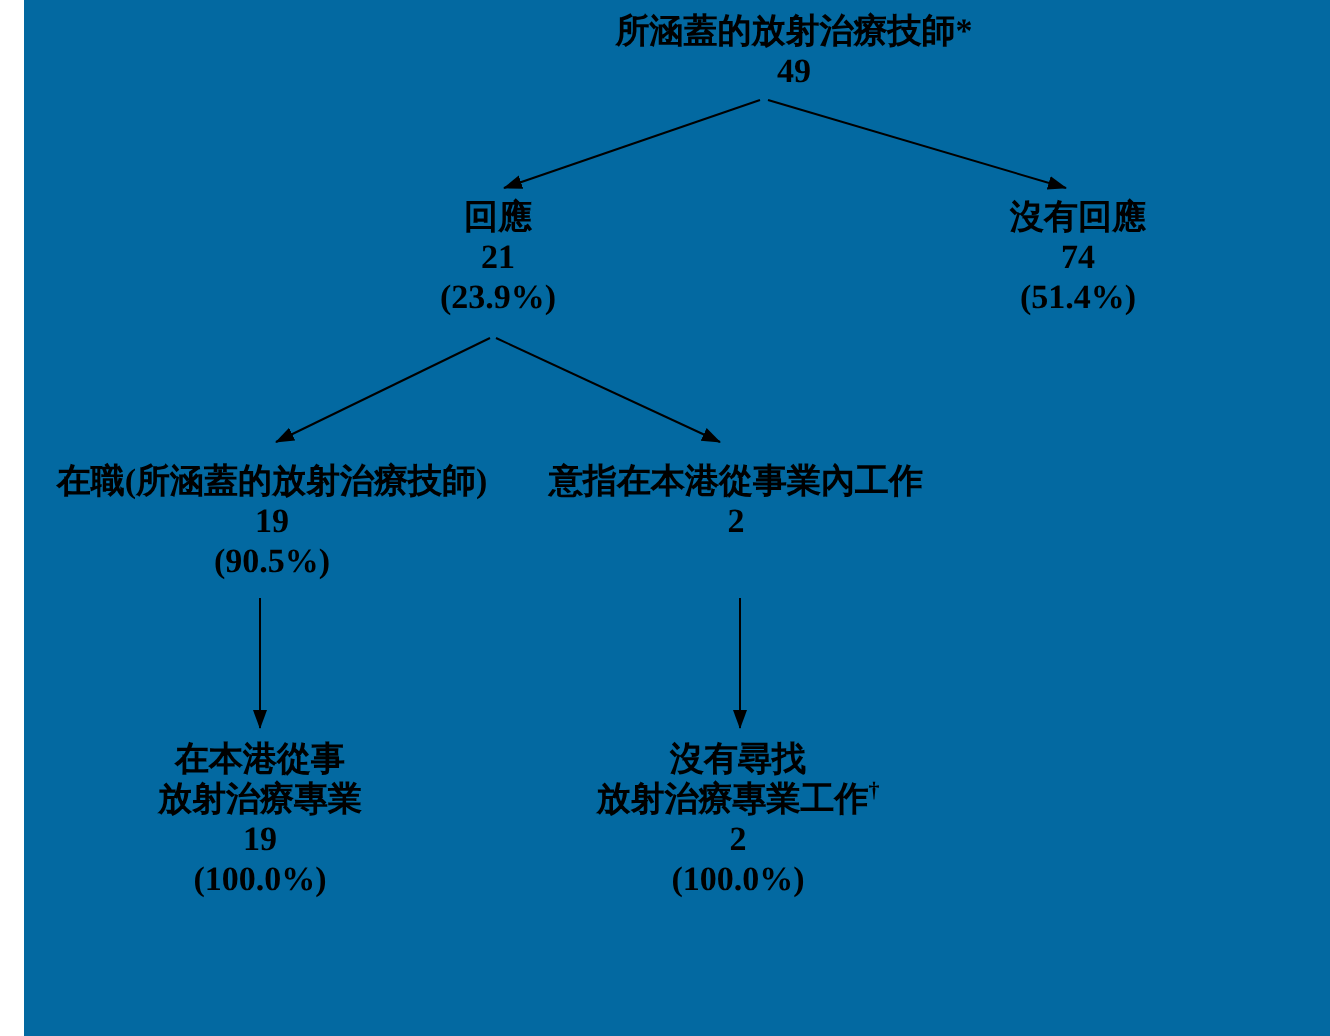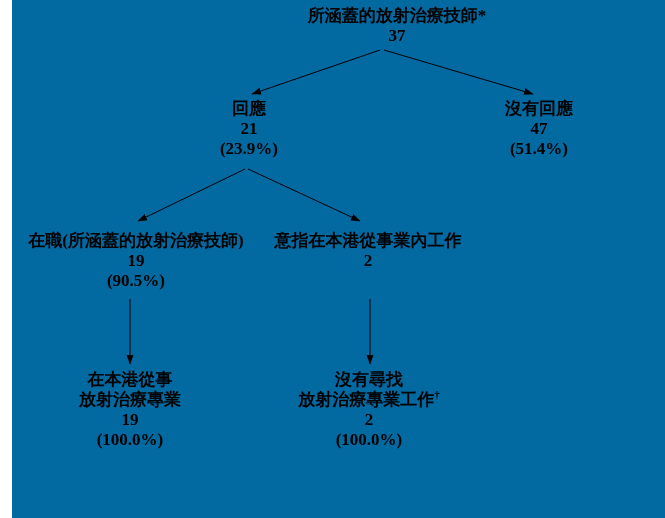--- a/index.html
+++ b/index.html
@@ -58,32 +58,32 @@
     <line x1="368" y1="50" x2="240" y2="94"></line>
     <line x1="372" y1="50" x2="521" y2="94"></line>
     <line x1="233" y1="169" x2="126" y2="221"></line>
     <line x1="236" y1="169" x2="348" y2="221"></line>
     <line x1="118" y1="299" x2="118" y2="364"></line>
     <line x1="358" y1="299" x2="358" y2="364"></line>
   </svg>
 
   <div class="node" style="left:385px; top:6px;">
     <div>所涵蓋的放射治療技師*</div>
-    <div>37</div>
+    <div>49</div>
   </div>
 
   <div class="node" style="left:237px; top:99px;">
     <div>回應</div>
     <div>21</div>
     <div>(23.9%)</div>
   </div>
 
   <div class="node" style="left:527px; top:99px;">
     <div>沒有回應</div>
-    <div>47</div>
+    <div>74</div>
     <div>(51.4%)</div>
   </div>
 
   <div class="node" style="left:124px; top:231px;">
     <div>在職(所涵蓋的放射治療技師)</div>
     <div>19</div>
     <div>(90.5%)</div>
   </div>
 
   <div class="node" style="left:356px; top:231px;">

